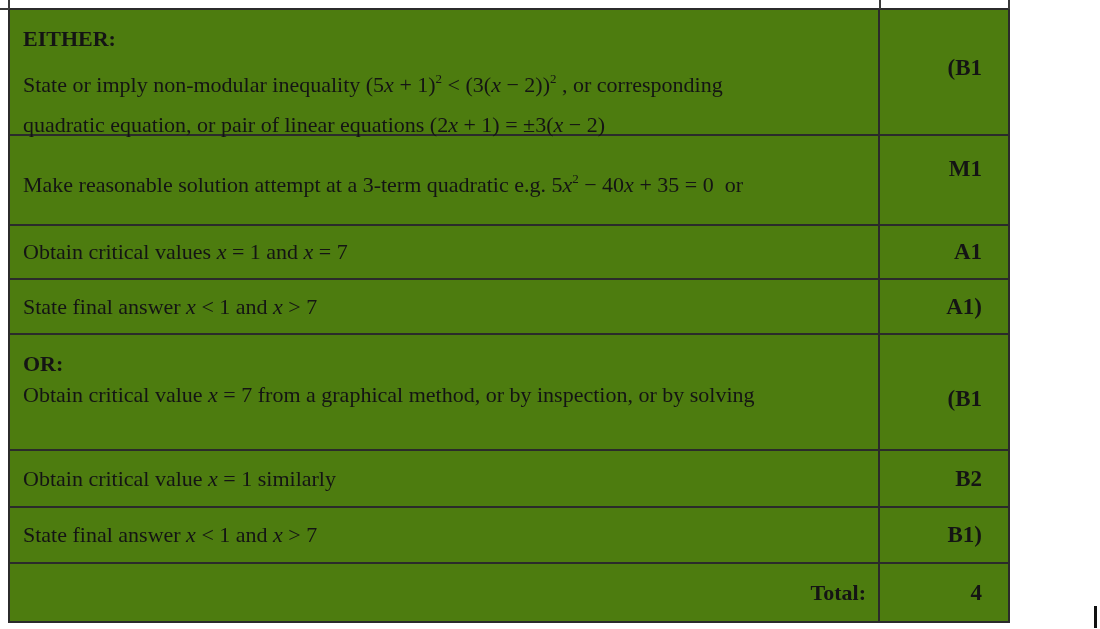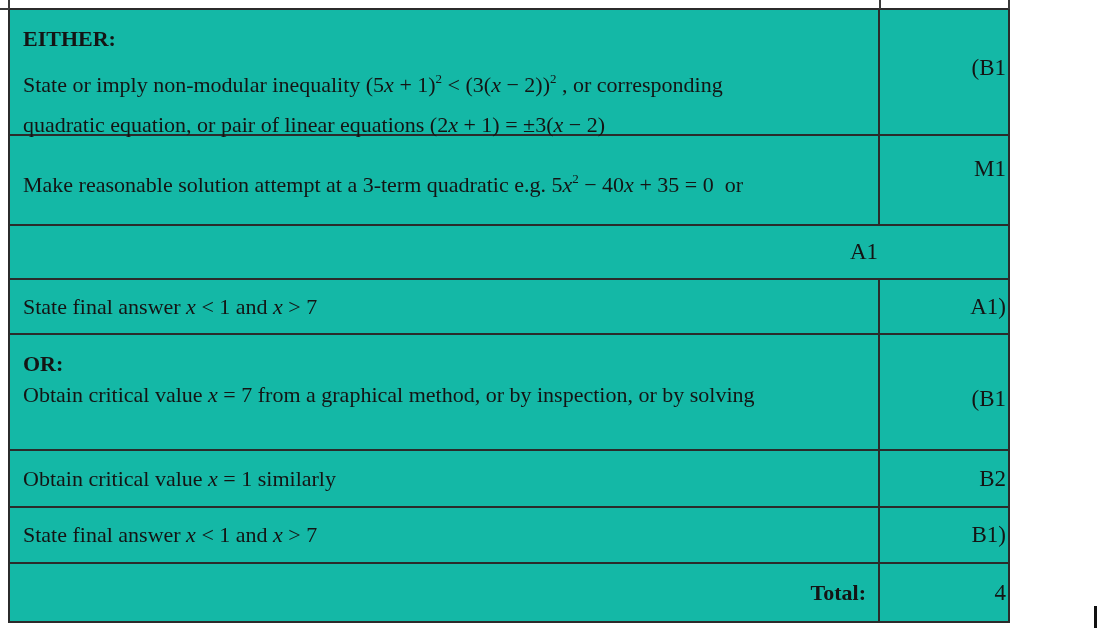--- a/index.html
+++ b/index.html
@@ -8,40 +8,40 @@
     background:#ffffff;
     font-family:"Liberation Serif","DejaVu Serif",serif;
     color:#141414;
   }
   .table{
     position:absolute;left:8px;top:8px;width:1002px;height:615px;
     border:2px solid #2b2b2b;
     box-sizing:border-box;
     display:grid;
     grid-template-rows:126px 90px 54px 55px 116px 57px 56px auto;
-    background:#14b8a6;
+    background:#4d7c0f;
   }
   .row{
     display:grid;
     grid-template-columns:auto 128px;
     border-bottom:2px solid #2b2b2b;
     box-sizing:border-box;
   }
   .row:last-child{border-bottom:none;}
   .desc{
     box-sizing:border-box;
     border-right:2px solid #2b2b2b;
     padding-left:13px;padding-right:10px;
     font-size:22px;
   }
   .mark{
     box-sizing:border-box;
     display:flex;justify-content:flex-end;
-    padding-right:2px;
-    font-weight:normal;font-size:23px;
+    padding-right:26px;
+    font-weight:bold;font-size:23px;
     align-items:center;
   }
   .line{white-space:pre-wrap;}
   
   .r1 .desc{padding-top:9px;}
   .r1 .line{line-height:40px;}
   .r1 .mark{align-items:flex-start;padding-top:45px;}
   .r2 .desc{padding-top:25px;}
   .r2 .line{line-height:35px;}
   .r2 .mark{align-items:flex-start;padding-top:20px;}
@@ -81,20 +81,23 @@
   </div>
 
   <div class="row r2">
     <div class="desc">
       <div class="line"><span>Make reasonable solution attempt at a 3-term quadratic e.g. 5</span><span class="seg-i">x</span><span class="seg-sup">2</span><span> − 40</span><span class="seg-i">x</span><span> + 35 = 0 or</span></div>
     </div>
     <div class="mark">M1</div>
   </div>
 
   <div class="row r3">
+    <div class="desc">
+      <div class="line"><span>Obtain critical values </span><span class="seg-i">x</span><span> = 1 and </span><span class="seg-i">x</span><span> = 7</span></div>
+    </div>
     <div class="mark">A1</div>
   </div>
 
   <div class="row r4">
     <div class="desc">
       <div class="line"><span>State final answer </span><span class="seg-i">x</span><span> &lt; 1 and </span><span class="seg-i">x</span><span> &gt; 7</span></div>
     </div>
     <div class="mark">A1)</div>
   </div>
 

